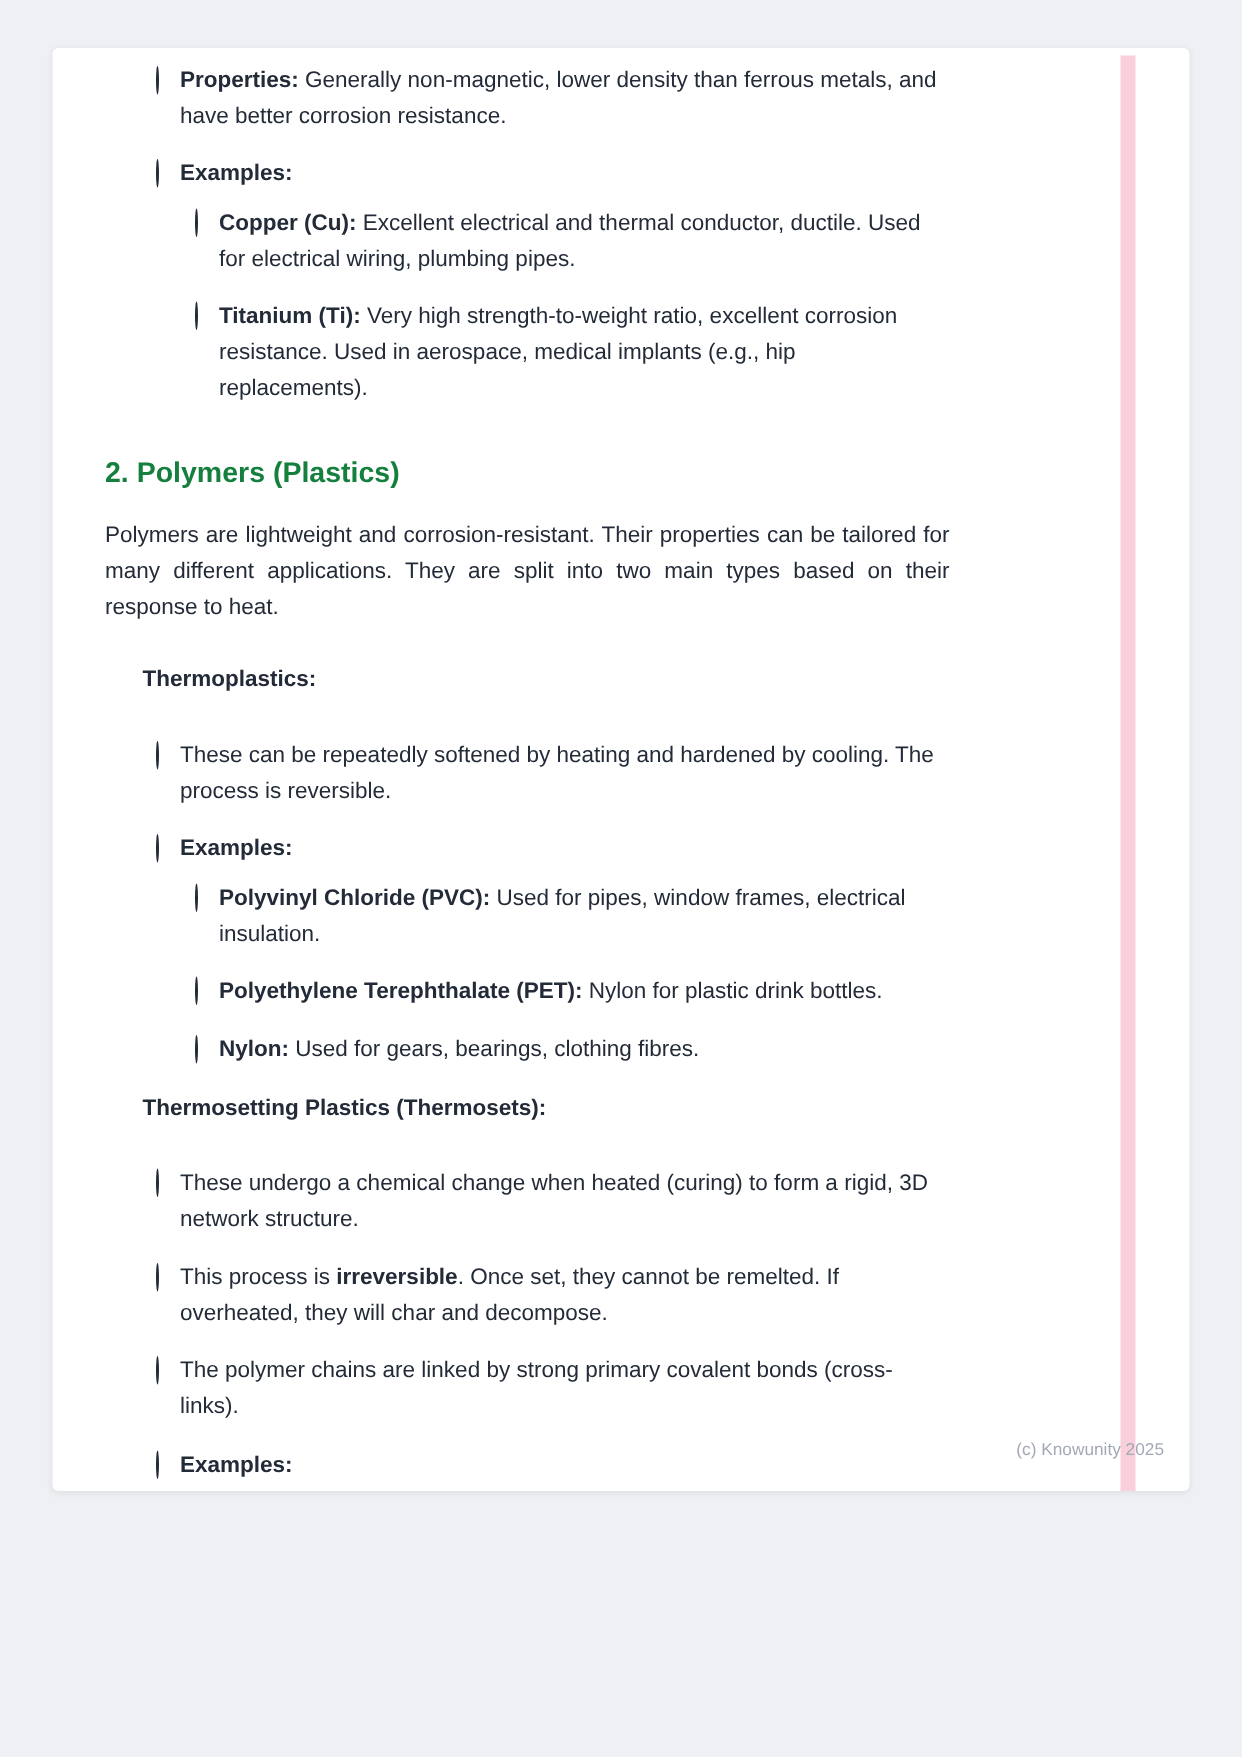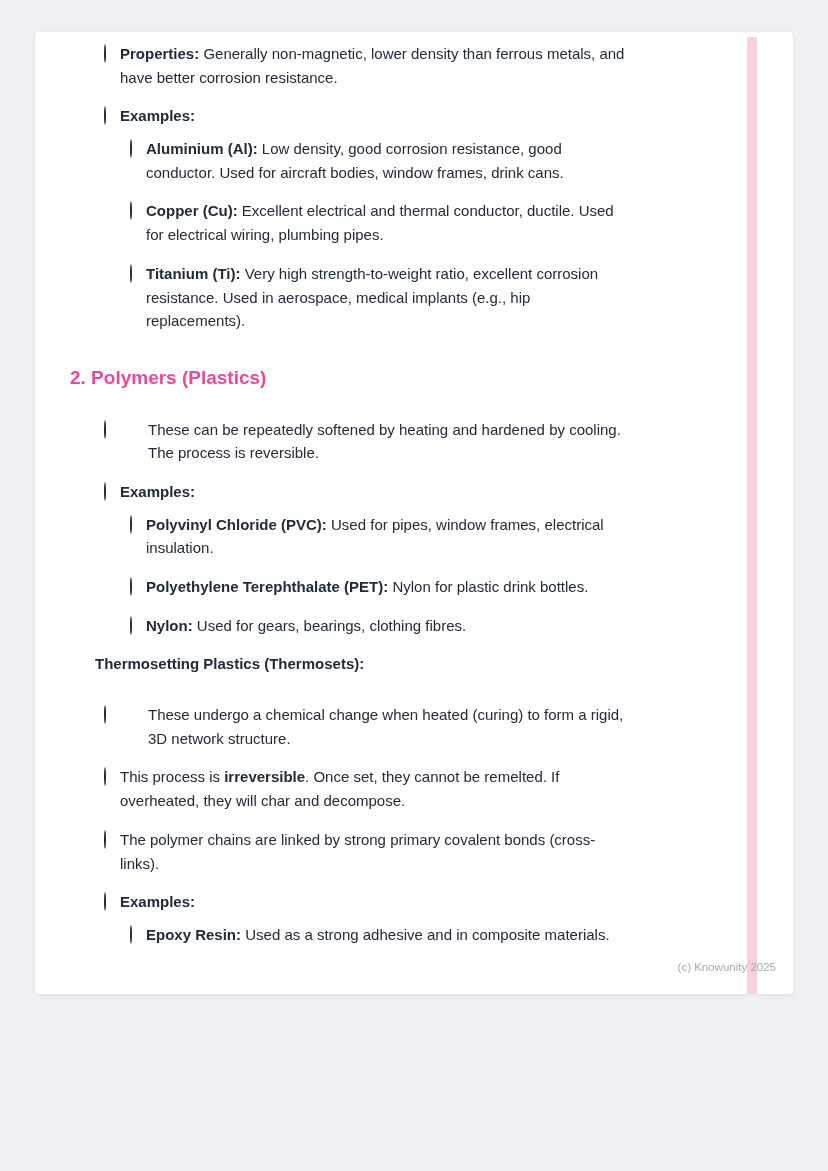--- a/index.html
+++ b/index.html
@@ -47,28 +47,28 @@
   .li .bw { flex: 0 0 auto; width: 16px; }
   .b.hollow { border: 1.5px solid #232b38; background: transparent; }
   .b.solid  { background: #232b38; }
   .bw.n1 { width: 15px; }
   .l1 { margin-left: 10px; }
   .l2 { margin-left: 34px; }
   .l3 { margin-left: 60px; }
   .txt { flex: 1 1 auto; }
   .tight { margin-bottom: 9px; }
   .sp-top { margin-top: 8px; }
-  .sp-top-lg { margin-top: 27px; gap: 28px; }
+  .sp-top-lg { margin-top: 27px; }
   .bold-title { font-weight: 700; }
   h2.section-heading {
     margin: 33px 0 17px 0;
     font-size: 19px;
     line-height: 1.3;
     font-weight: 700;
-    color: #ec4899;
+    color: #15803d;
   }
   p.intro {
     margin: 0 0 25px 0;
     text-align: justify;
   }
   .footer {
     position: absolute;
     right: 17px; bottom: 21px;
     font-size: 11.5px;
     color: #a2a9b4;
@@ -88,38 +88,39 @@
     <div class="li l2">
       <span class="bw"><span class="b hollow"></span></span>
       <div class="txt"><strong>Properties:</strong> <span>Generally non-magnetic, lower density than ferrous metals, and have better corrosion resistance.</span></div>
     </div>
 
     <div class="li l2 tight">
       <span class="bw"><span class="b hollow"></span></span>
       <div class="txt"><strong>Examples:</strong></div>
     </div>
 
-    <div class="li l3">
-      <span class="bw"><span class="b hollow"></span></span>
-      <div class="txt"><strong>Aluminium (Al):</strong> <span>Low density, good corrosion resistance, good conductor. Used for aircraft bodies, window frames, drink cans.</span></div>
-    </div>
 
     <div class="li l3">
       <span class="bw"><span class="b hollow"></span></span>
       <div class="txt"><strong>Copper (Cu):</strong> <span>Excellent electrical and thermal conductor, ductile. Used for electrical wiring, plumbing pipes.</span></div>
     </div>
 
     <div class="li l3">
       <span class="bw"><span class="b hollow"></span></span>
       <div class="txt"><strong>Titanium (Ti):</strong> <span>Very high strength-to-weight ratio, excellent corrosion resistance. Used in aerospace, medical implants (e.g., hip replacements).</span></div>
     </div>
 
     <h2 class="section-heading">2. Polymers (Plastics)</h2>
 
+    <p class="intro">Polymers are lightweight and corrosion-resistant. Their properties can be tailored for many different applications. They are split into two main types based on their response to heat.</p>
 
+    <div class="li l1">
+      <span class="bw n1"><span class="b solid"></span></span>
+      <div class="txt bold-title">Thermoplastics:</div>
+    </div>
 
     <div class="li l2 sp-top-lg">
       <span class="bw"><span class="b hollow"></span></span>
       <div class="txt">These can be repeatedly softened by heating and hardened by cooling. The process is reversible.</div>
     </div>
 
 
     <div class="li l2 tight">
       <span class="bw"><span class="b hollow"></span></span>
       <div class="txt"><strong>Examples:</strong></div>

